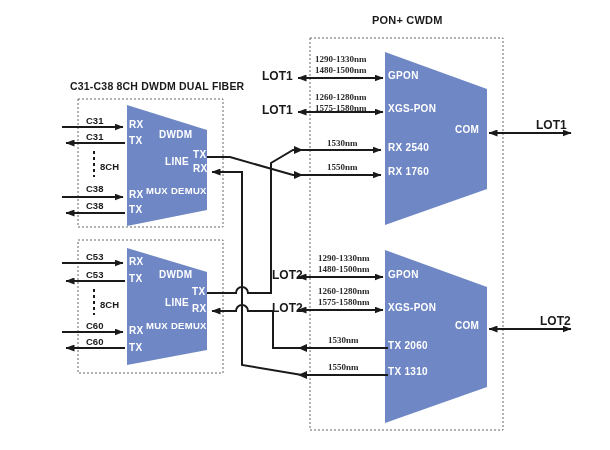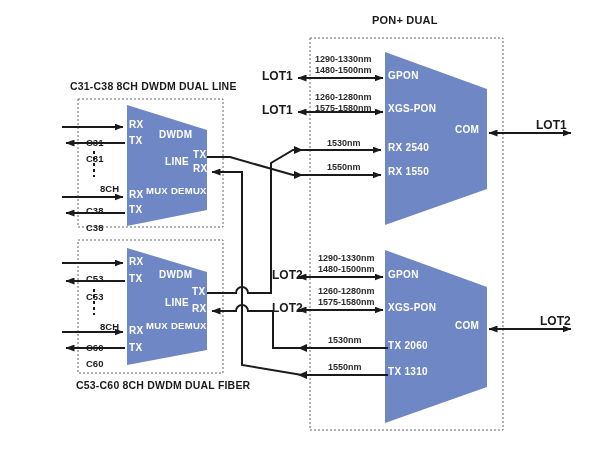--- a/index.html
+++ b/index.html
@@ -3,22 +3,22 @@
 <meta charset="utf-8">
 <style>
   html,body{margin:0;padding:0;background:#fff;}
   .canvas{
     position:relative;width:610px;height:450px;background:#ffffff;overflow:hidden;
     font-family:"Liberation Sans","DejaVu Sans",sans-serif;
   }
   svg{position:absolute;left:0;top:0;}
   .lbl{position:absolute;font-weight:bold;color:#1a1a1a;white-space:nowrap;line-height:1;}
   .title{font-size:10.5px;letter-spacing:.2px;}
-  .ch{font-size:9.5px;margin-top:22px;}
-  .wl{font-size:9px;color:#2b2b2b;}
+  .ch{font-size:9.5px;}
+  .wl{font-size:9px;color:#2b2b2b;font-family:Liberation Serif, serif;}
   .lot{font-size:12px;}
   .port{font-size:10px;color:#ffffff;letter-spacing:.3px;}
 </style>
 </head>
 <body>
 
 <div class="canvas">
 
   <svg width="610" height="450" viewBox="0 0 610 450">
     <defs>
@@ -63,23 +63,22 @@
       <path d="M489,133 H571" marker-start="url(#arr)" marker-end="url(#arr)"></path>
       <path d="M489,329 H571" marker-start="url(#arr)" marker-end="url(#arr)"></path>
     </g>
 
     <polygon points="294,146 303,150 294,154" fill="#1a1a1a"></polygon>
     <polygon points="294,171 303,175 294,179" fill="#1a1a1a"></polygon>
     <polygon points="307,344 298,348 307,352" fill="#1a1a1a"></polygon>
     <polygon points="307,371 298,375 307,379" fill="#1a1a1a"></polygon>
   </svg>
 
-  <div class="lbl title" style="left:70px;top:81px">C31-C38 8CH DWDM DUAL LINE</div>
-  <div class="lbl title" style="left:76px;top:380px">C53-C60 8CH DWDM DUAL FIBER</div>
-  <div class="lbl title" style="left:372px;top:15px;font-size:11px">PON+ DUAL</div>
+  <div class="lbl title" style="left:70px;top:81px">C31-C38 8CH DWDM DUAL FIBER</div>
+  <div class="lbl title" style="left:372px;top:15px;font-size:11px">PON+ CWDM</div>
 
   <div class="lbl ch" style="left:86px;top:116px">C31</div>
   <div class="lbl ch" style="left:86px;top:132px">C31</div>
   <div class="lbl ch" style="left:100px;top:162px">8CH</div>
   <div class="lbl ch" style="left:86px;top:184px">C38</div>
   <div class="lbl ch" style="left:86px;top:201px">C38</div>
 
   <div class="lbl port" style="left:129px;top:120px">RX</div>
   <div class="lbl port" style="left:129px;top:136px">TX</div>
   <div class="lbl port" style="left:129px;top:190px">RX</div>
@@ -115,21 +114,21 @@
   <div class="lbl wl" style="left:315px;top:104px">1575-1580nm</div>
   <div class="lbl lot" style="left:262px;top:104px">LOT1</div>
   <div class="lbl port" style="left:388px;top:104px">XGS-PON</div>
 
   <div class="lbl port" style="left:455px;top:125px">COM</div>
   <div class="lbl lot" style="left:536px;top:119px">LOT1</div>
 
   <div class="lbl wl" style="left:327px;top:139px">1530nm</div>
   <div class="lbl port" style="left:388px;top:143px">RX 2540</div>
   <div class="lbl wl" style="left:327px;top:163px">1550nm</div>
-  <div class="lbl port" style="left:388px;top:167px">RX 1550</div>
+  <div class="lbl port" style="left:388px;top:167px">RX 1760</div>
 
   <div class="lbl wl" style="left:318px;top:254px">1290-1330nm</div>
   <div class="lbl wl" style="left:318px;top:265px">1480-1500nm</div>
   <div class="lbl lot" style="left:272px;top:269px">LOT2</div>
   <div class="lbl port" style="left:388px;top:270px">GPON</div>
 
   <div class="lbl wl" style="left:318px;top:287px">1260-1280nm</div>
   <div class="lbl wl" style="left:318px;top:298px">1575-1580nm</div>
   <div class="lbl lot" style="left:272px;top:302px">LOT2</div>
   <div class="lbl port" style="left:388px;top:303px">XGS-PON</div>

